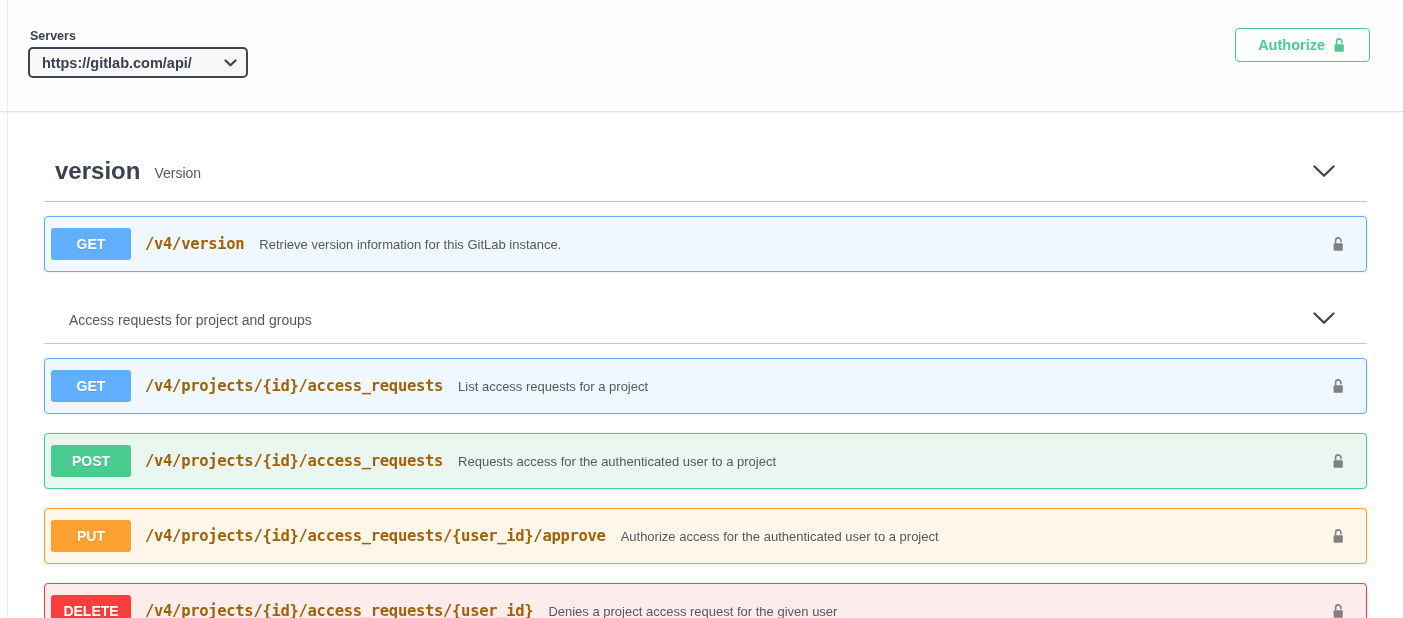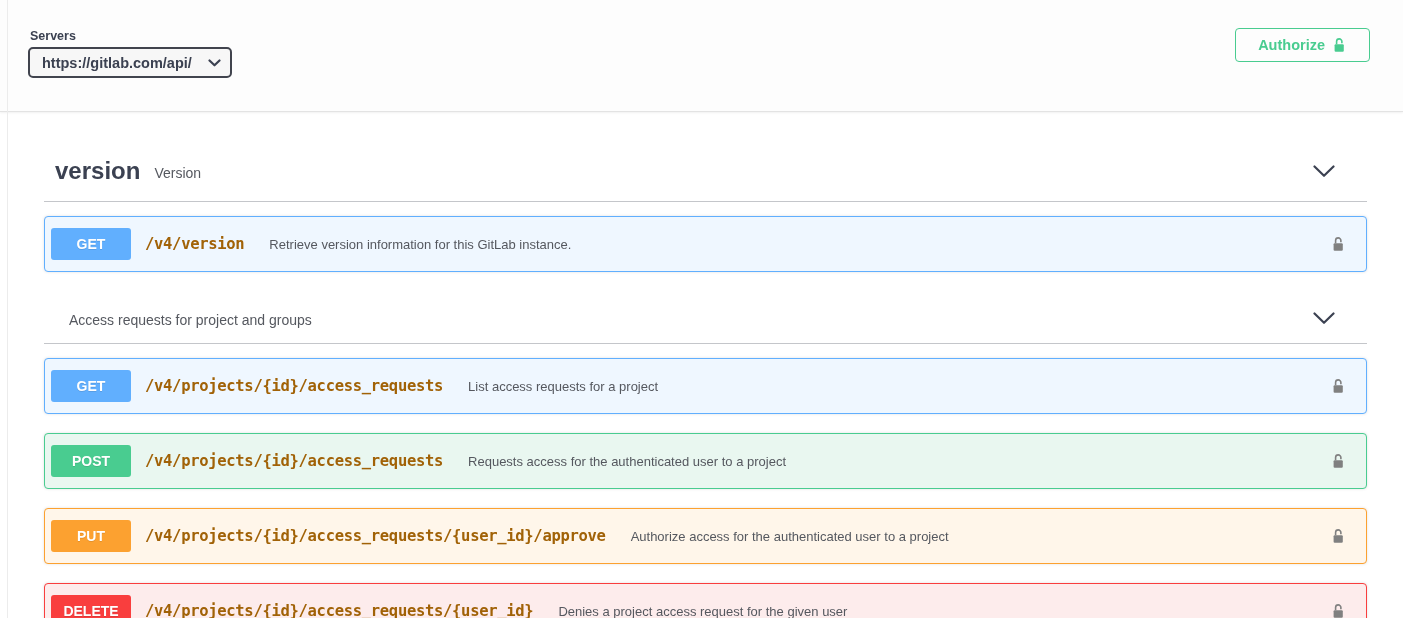--- a/index.html
+++ b/index.html
@@ -25,21 +25,21 @@
     box-shadow: 0 1px 2px rgba(0,0,0,0.06);
     height: 112px;
   }
   .servers-block { display: flex; flex-direction: column; }
   .servers-label {
     font-size: 12.5px; font-weight: bold; color: #3b4151; margin-bottom: 4px; padding-left: 2px;
   }
   .select-wrap { position: relative; display: inline-block; }
   .server-select {
     appearance: none; -webkit-appearance: none;
-    width: 204px; height: 31px;
+    width: 220px; height: 31px;
     border: 2px solid #41444e; border-radius: 5px;
     background: #f7f7f7;
     font-family: "Liberation Sans", sans-serif;
     font-size: 14.5px; font-weight: bold; color: #3b4151;
     padding: 2px 36px 2px 12px;
     cursor: pointer;
   }
   .select-chevron {
     position: absolute; right: 11px; top: 50%; transform: translateY(-50%);
     pointer-events: none; display: flex;
@@ -94,21 +94,21 @@
     border-radius: 3px;
     padding: 8px 6px;
     text-shadow: 0 1px 0 rgba(0,0,0,0.1);
   }
   .op-path {
     font-family: "DejaVu Sans Mono", "Liberation Mono", monospace;
     font-size: 15.5px; font-weight: bold; color: #a16207;
     margin-left: 14px;
     letter-spacing: -0.3px;
   }
-  .op-desc { font-size: 13px; color: #55585f; margin-left: 25px; }
+  .op-desc { font-size: 13px; color: #55585f; margin-left: 15px; }
   .lock-btn {
     margin-left: auto; margin-right: 14px;
     background: none; border: none; cursor: pointer;
     display: flex; align-items: center;
     color: #808080;
   }
   .row-lock { color: #808080; }
 </style>
 </head>
 <body>

